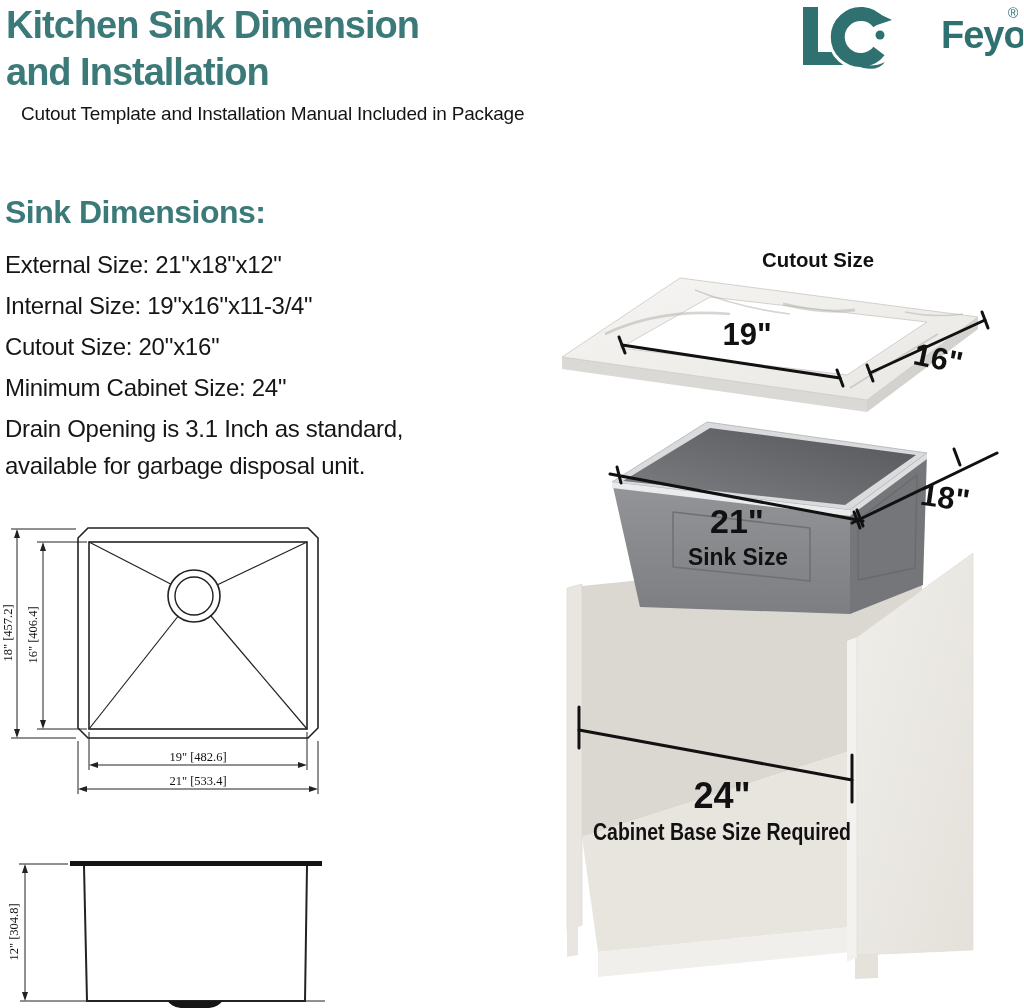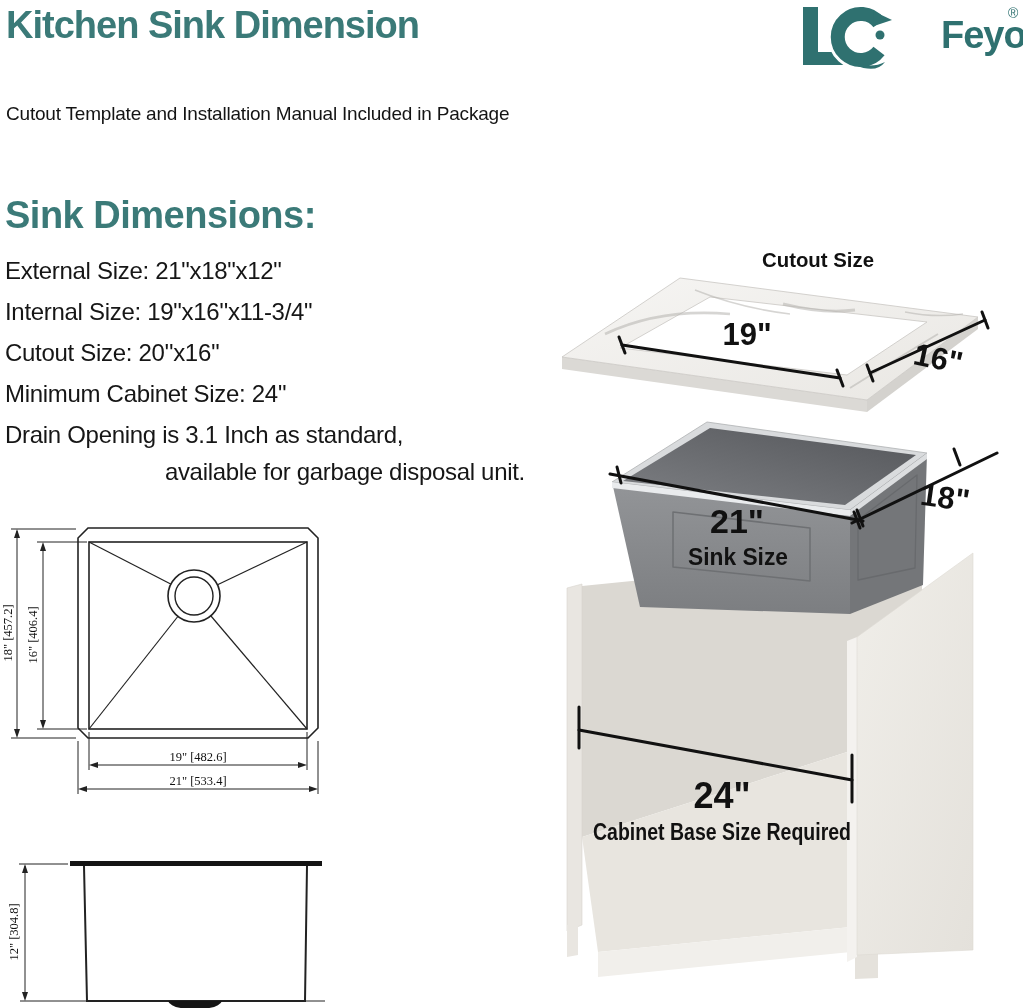--- a/index.html
+++ b/index.html
@@ -1,38 +1,39 @@
 <!DOCTYPE html>
 <html><head>
 <meta charset="utf-8">
 <style>
   html,body{margin:0;padding:0;background:#fff;}
   .canvas{position:relative;width:1024px;height:1008px;background:#ffffff;overflow:hidden;
           font-family:"Liberation Sans",sans-serif;color:#161616;}
   .title{position:absolute;left:6px;top:2px;font-size:38px;line-height:47px;font-weight:bold;
          color:#3B7A78;letter-spacing:-1px;}
-  .subtitle{position:absolute;left:6px;top:103px;font-size:19px;color:#141414;letter-spacing:-0.2px;}
+  .subtitle{position:absolute;left:21px;top:103px;font-size:19px;color:#141414;letter-spacing:-0.2px;}
   .logo{position:absolute;left:795px;top:2px;}
   .specs{position:absolute;left:5px;top:194px;width:520px;}
-  .specs h2{font-size:38px;color:#3B7A78;margin:0 0 13px 0;font-weight:bold;letter-spacing:-0.5px;}
+  .specs h2{font-size:32px;color:#3B7A78;margin:0 0 13px 0;font-weight:bold;letter-spacing:-0.5px;}
   .spec-line{font-size:24px;line-height:41px;color:#161616;letter-spacing:-0.3px;white-space:nowrap;}
-  .spec-line.cont{line-height:34px;text-align:right;}
+  .spec-line.cont{line-height:34px;}
   .svg-abs{position:absolute;}
   svg text{font-family:"Liberation Sans",sans-serif;}
   .dim-num{font-weight:bold;fill:#111;}
   .dim-cap{font-weight:bold;fill:#111;}
   .cad{font-family:"Liberation Serif",serif;fill:#111;}
 </style>
 </head>
 <body>
 
 <div class="canvas">
 
   <div class="title">
     <div>Kitchen Sink Dimension</div>
+    <div>and Installation</div>
   </div>
   <div class="subtitle">Cutout Template and Installation Manual Included in Package</div>
 
   <svg class="logo" width="228" height="96" viewBox="0 0 228 96">
     <g>
       <path d="M8,5 h15 v45 h50 v13 H8 Z" fill="#2F7170"></path>
       <path d="M84,21 A23,23 0 1 0 84,49" fill="none" stroke="#ffffff" stroke-width="20"></path>
       <path d="M84,21 A23,23 0 1 0 84,49" fill="none" stroke="#2F7170" stroke-width="14"></path>
       <polygon points="78,9 97,18 79,24" fill="#2F7170"></polygon>
       <circle cx="85" cy="33" r="4.5" fill="#2F7170"></circle>

